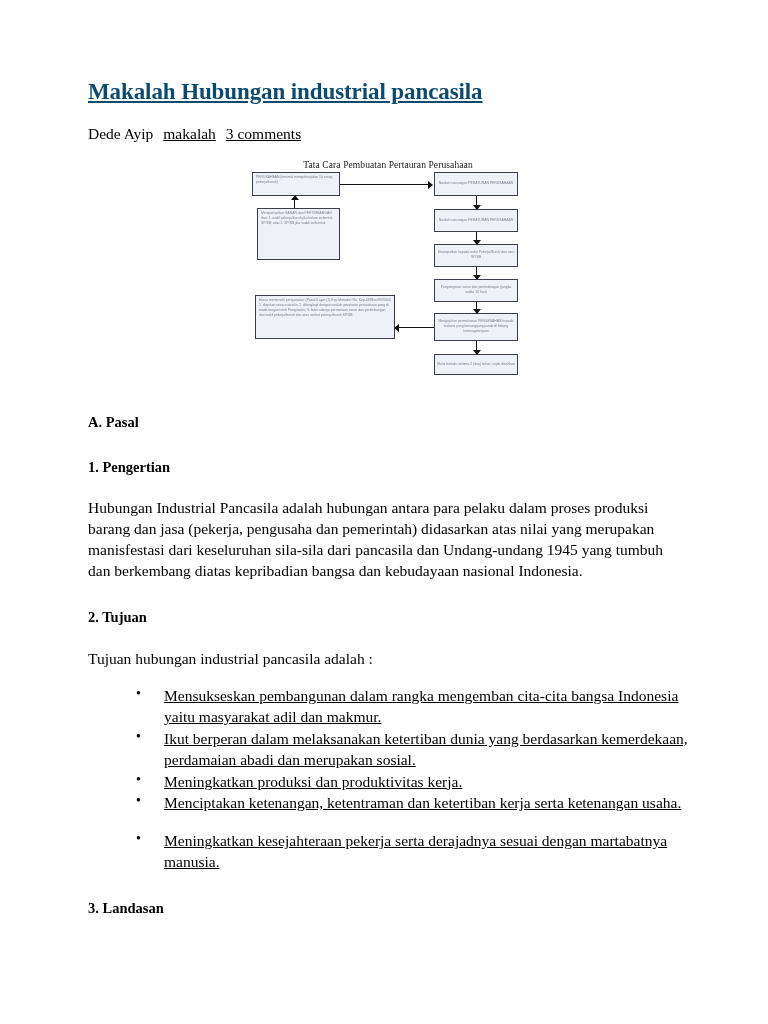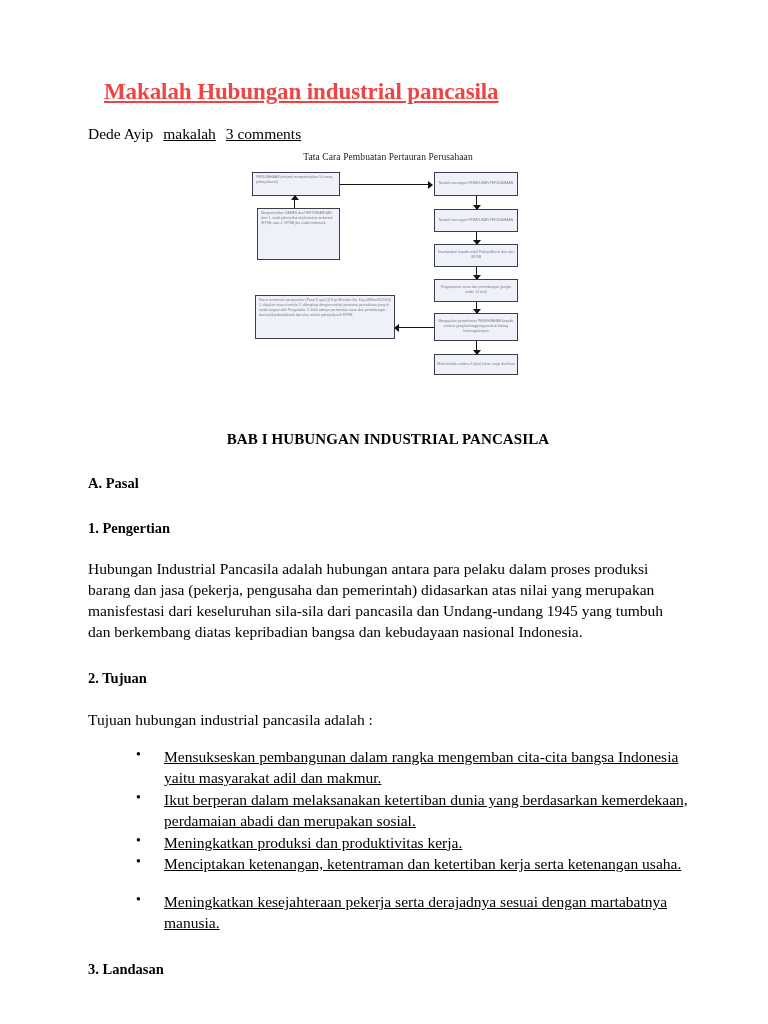--- a/index.html
+++ b/index.html
@@ -20,25 +20,25 @@
     position: relative;
     width: 768px;
     height: 1024px;
     padding: 78px 80px 0 88px;
   }
 
   
   .post-title {
     font-size: 23px;
     font-weight: bold;
-    color: #ef4444;
+    color: #0c4a6e;
     text-decoration: underline;
     letter-spacing: -0.1px;
     line-height: 1.2;
-    margin: 0 0 18px 16px;
+    margin: 0 0 18px 0;
     display: inline-block;
     cursor: pointer;
     text-align: center;
   }
   .byline {
     font-size: 15.5px;
     line-height: 1.3;
     margin: 0 0 8px 0;
     white-space: nowrap;
   }
@@ -57,21 +57,21 @@
     justify-content: center;
   }
   .diagram {
     position: relative;
     width: 300px;
     height: 235px;
     font-family: "Liberation Sans", "DejaVu Sans", sans-serif;
   }
   .diagram-title {
     position: absolute;
-    top: 0;
+    top: 8px;
     left: 0;
     width: 300px;
     text-align: center;
     font-family: "Liberation Serif", "DejaVu Serif", serif;
     font-size: 9.5px;
     color: #1a1a1a;
     letter-spacing: 0.1px;
   }
   .dbox {
     position: absolute;
@@ -240,21 +240,20 @@
       <div class="arrow-v" style="left:238px; top:80px; height:12px;"></div>
       <div class="arrow-v" style="left:238px; top:115px; height:12px;"></div>
       <div class="arrow-v" style="left:238px; top:150px; height:11px;"></div>
       <div class="arrow-v" style="left:238px; top:189px; height:13px;"></div>
 
       <div class="arrow-h left" style="left:157px; top:175px; width:39px;"></div>
 
     </div>
   </div>
 
-  <div class="chapter-heading">BAB I HUBUNGAN INDUSTRIAL PANCASILA</div>
 
   <h3 class="sec">A. Pasal</h3>
 
   <h3 class="sec">1. Pengertian</h3>
 
   <p class="body">Hubungan Industrial Pancasila adalah hubungan antara para pelaku dalam proses produksi barang dan jasa (pekerja, pengusaha dan pemerintah) didasarkan atas nilai yang merupakan manisfestasi dari keseluruhan sila-sila dari pancasila dan Undang-undang 1945 yang tumbuh dan berkembang diatas kepribadian bangsa dan kebudayaan nasional Indonesia.</p>
 
   <h3 class="sec">2. Tujuan</h3>
 
   <p class="body">Tujuan hubungan industrial pancasila adalah :</p>

